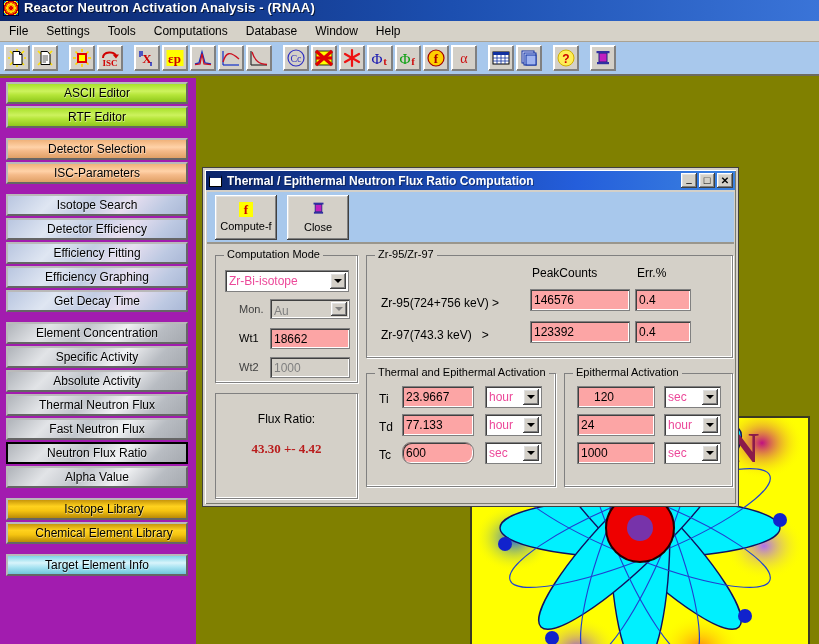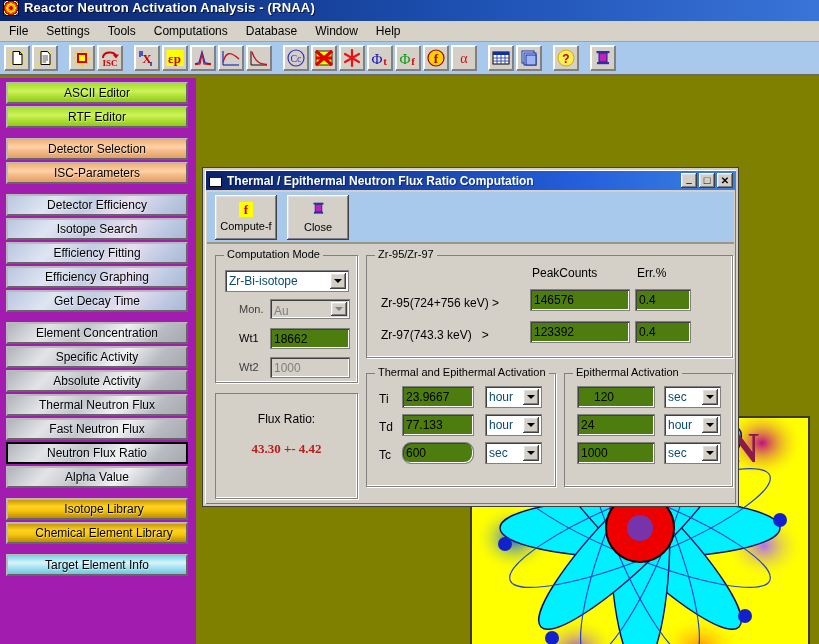--- a/index.html
+++ b/index.html
@@ -153,30 +153,30 @@
 
   
   .gbox { position:absolute; border:1px solid #808080; box-shadow:1px 1px 0 #fff, inset -1px -1px 0 #fff; }
   .gtitle {
     position:absolute; top:-8px; left:8px; background:#d4d0c8; padding:0 3px;
     font-size:11px; color:#000; white-space:nowrap;
   }
 
   .fld { font-size:11px; color:#000; }
   .tbox {
-    background:#4d7c0f; border:1px solid #808080;
+    background:#fca5a5; border:1px solid #808080;
     box-shadow: inset 1px 1px 0 #404040, inset -1px -1px 0 #fff;
     font-size:12px; padding:1px 3px; color:#000; display:flex; align-items:center;
     font-family:"Liberation Sans", sans-serif;
   }
   .tbox.dis { background:#d4d0c8; color:#808080; }
   .combo {
     background:#fff; border:1px solid #808080;
     box-shadow: inset 1px 1px 0 #404040, inset -1px -1px 0 #fff;
-    display:flex; align-items:center; font-size:12px; color:#0c4a6e; padding-left:3px;
+    display:flex; align-items:center; font-size:12px; color:#ec4899; padding-left:3px;
     position:relative;
   }
   .combo.dis { background:#d4d0c8; color:#808080; }
   .combo .arrow {
     position:absolute; right:2px; top:2px; bottom:2px; width:16px; background:#d4d0c8;
     box-shadow: inset -1px -1px 0 #404040, inset 1px 1px 0 #ffffff, inset -2px -2px 0 #808080, inset 2px 2px 0 #dfdfdf;
     display:flex; align-items:center; justify-content:center;
   }
   .combo.dis .arrow { color:#808080; }
   .arrow .tri { width:0;height:0;border-left:4px solid transparent;border-right:4px solid transparent;border-top:4px solid #000; }
@@ -413,24 +413,24 @@
         <div class="sbbtn peach">
             <span class="lbl">Detector Selection</span>
           </div>
         <div class="sbbtn peach">
             <span class="lbl">ISC-Parameters</span>
           </div>
       </div>
 
       <div class="sb-group">
         <div class="sbbtn blue">
+            <span class="lbl">Isotope Search</span>
+          </div>
+        <div class="sbbtn blue">
             <span class="lbl">Detector Efficiency</span>
-          </div>
-        <div class="sbbtn blue">
-            <span class="lbl">Isotope Search</span>
           </div>
         <div class="sbbtn blue">
             <span class="lbl">Efficiency Fitting</span>
           </div>
         <div class="sbbtn blue">
             <span class="lbl">Efficiency Graphing</span>
           </div>
         <div class="sbbtn blue">
             <span class="lbl">Get Decay Time</span>
           </div>

